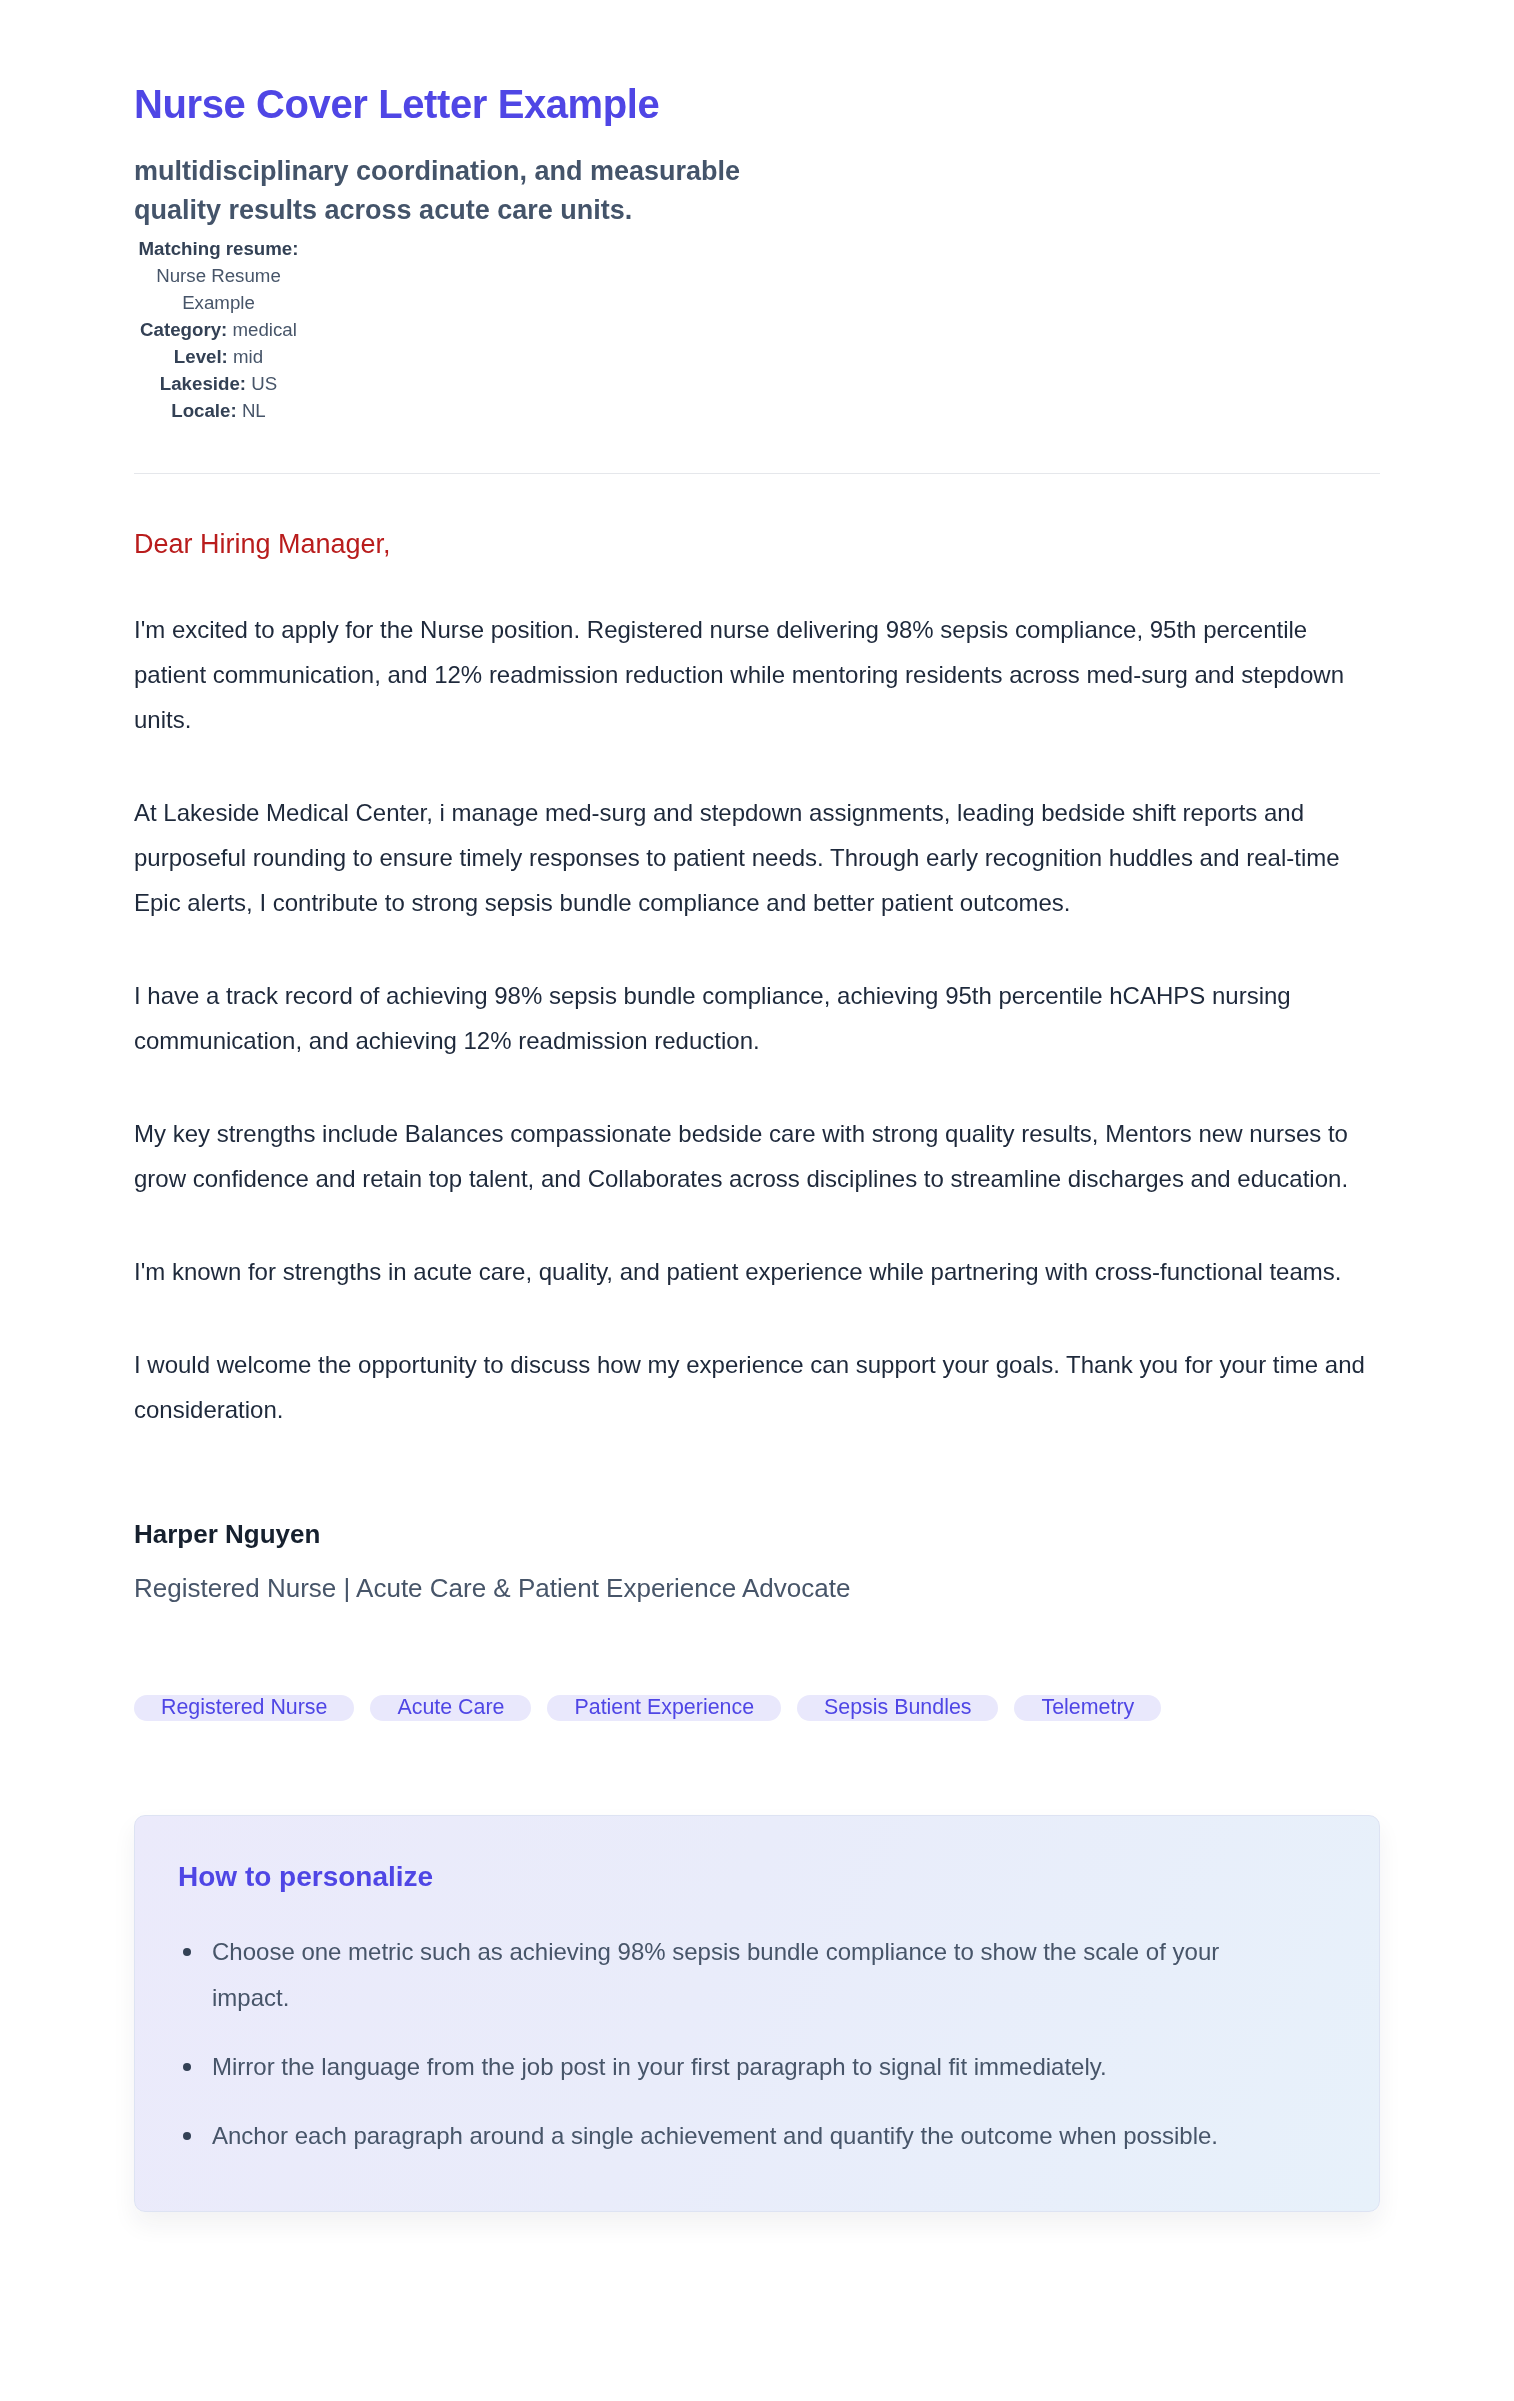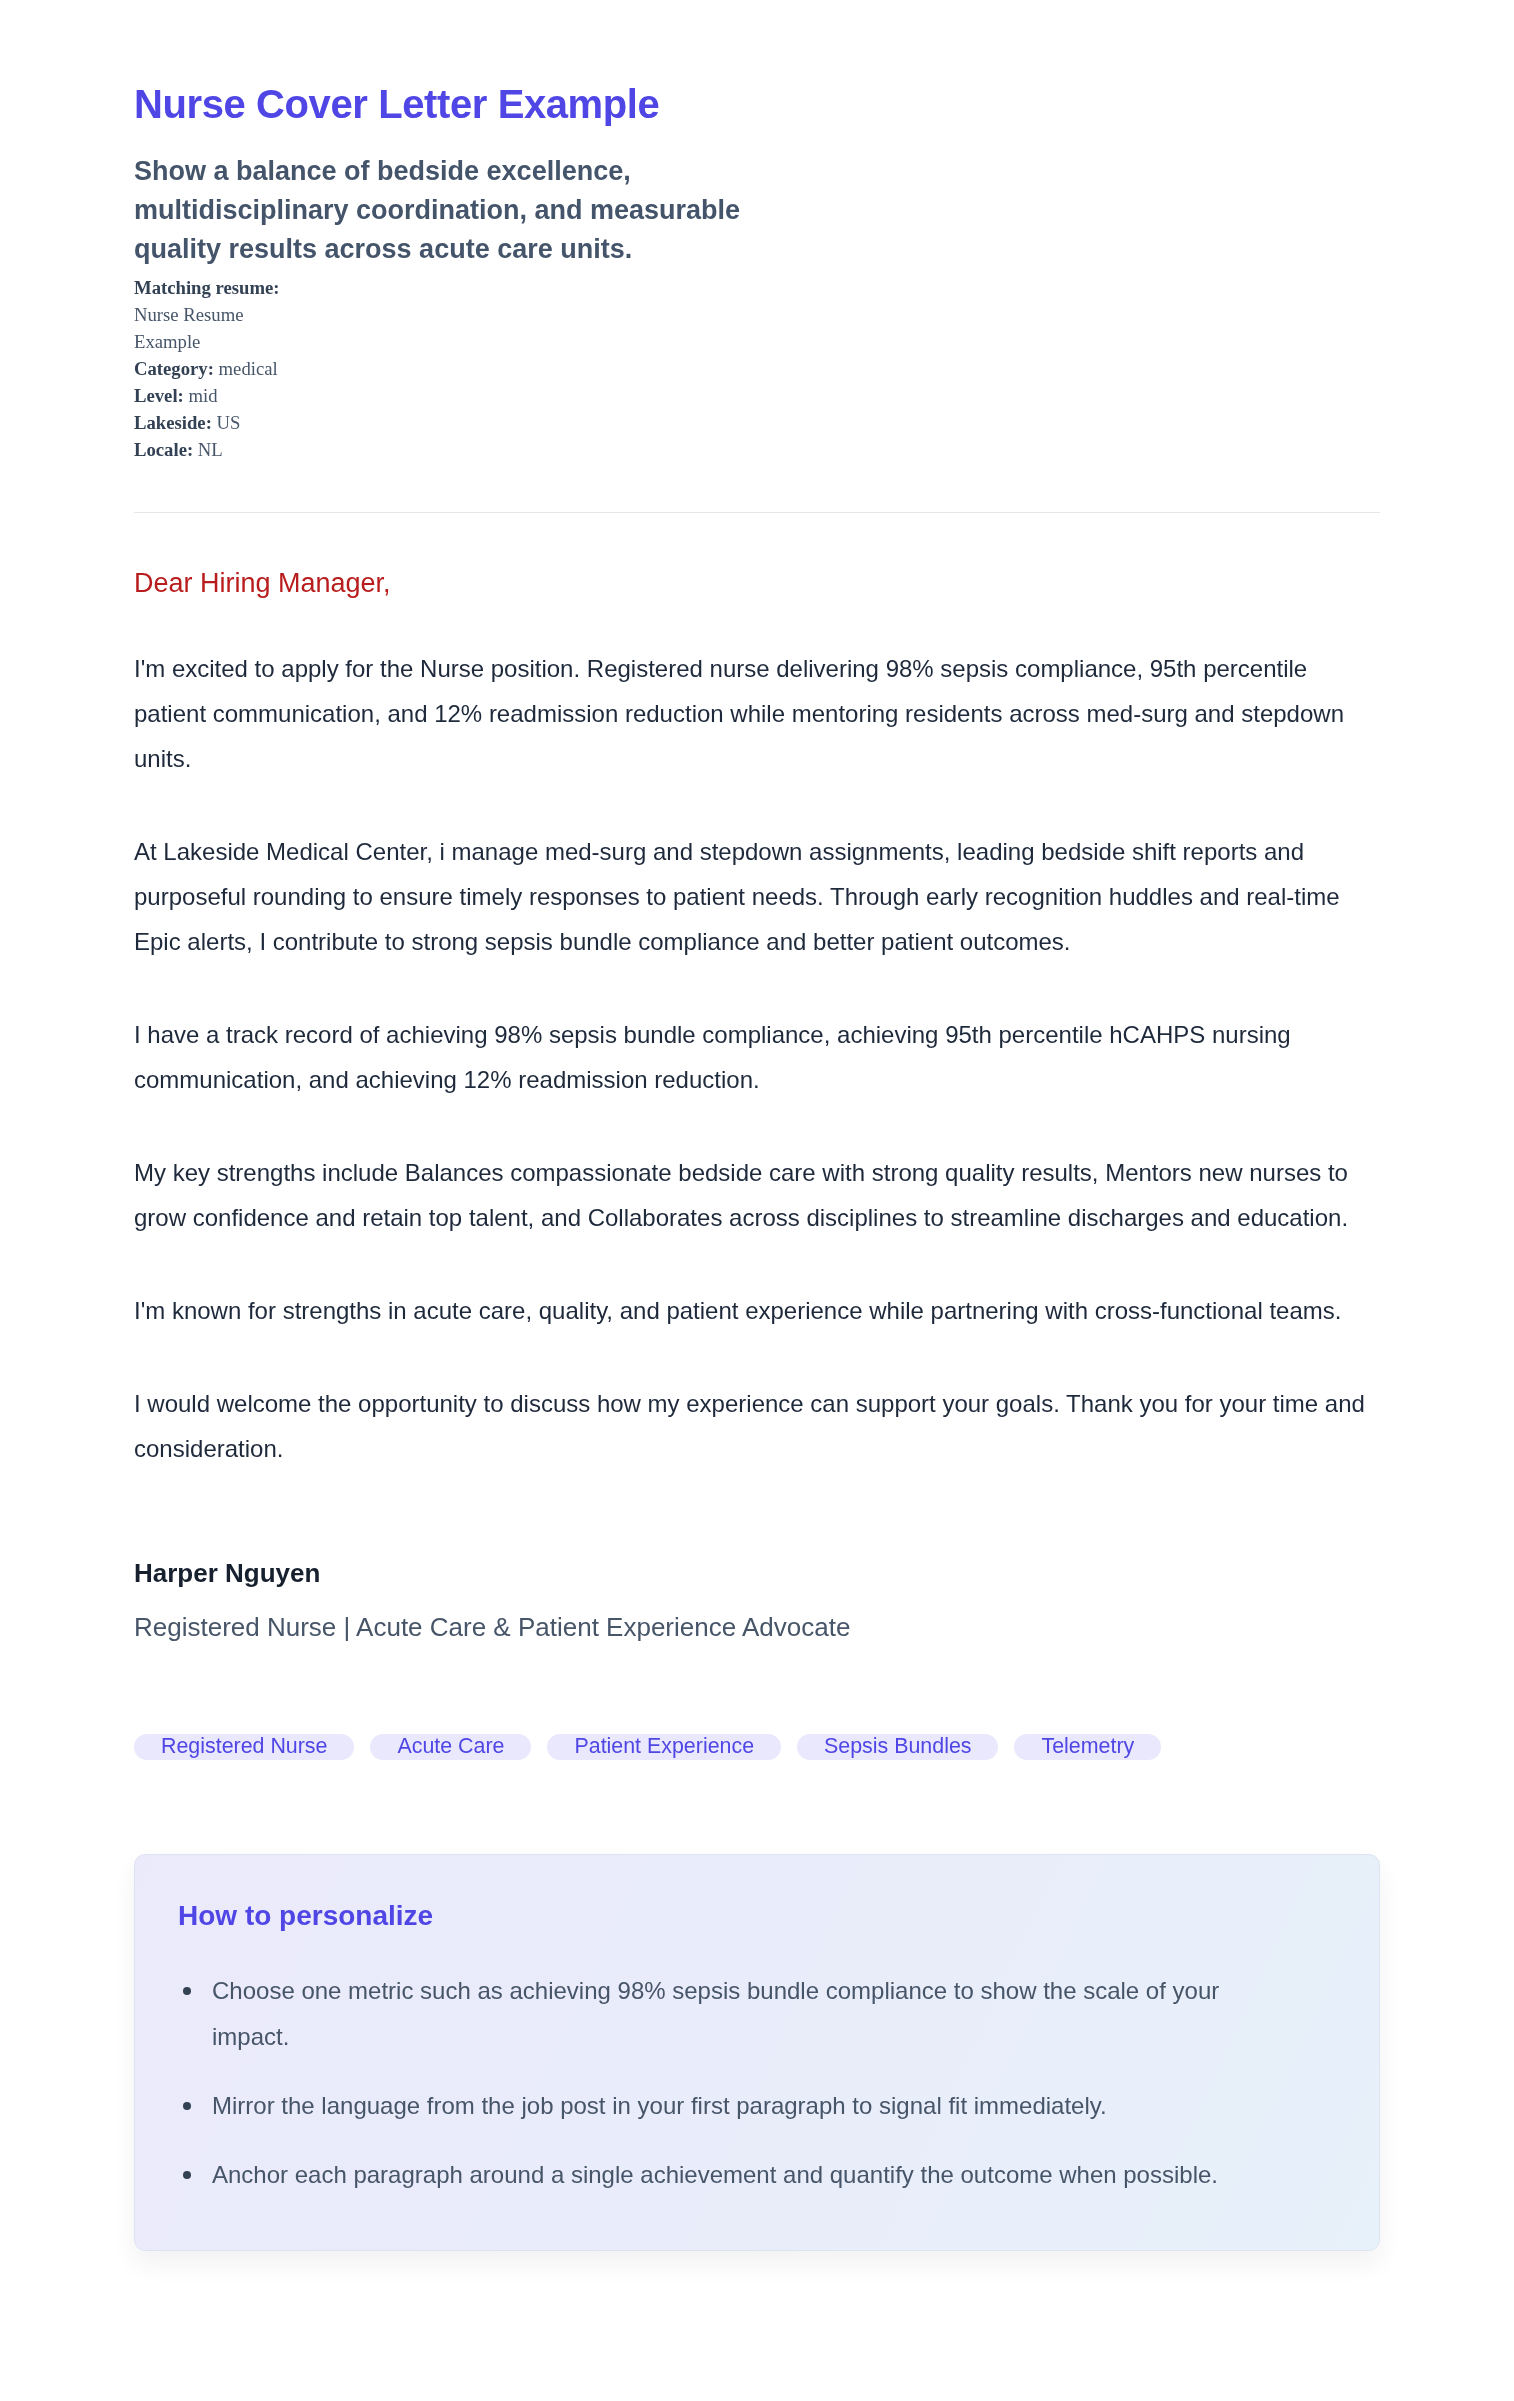--- a/index.html
+++ b/index.html
@@ -35,26 +35,25 @@
   }
   .page-subtitle {
     font-size: 27px;
     font-weight: 700;
     color: #44546a;
     line-height: 39px;
   }
   .meta-block {
     width: 169px;
     flex: 0 0 auto;
-    text-align: left;
+    text-align: center;
     font-size: 18.7px;
     line-height: 27px;
     color: #475569;
     padding-top: 5.3px;
-    font-family: Liberation Serif, serif;
   }
   .meta-label { font-weight: 700; color: #334155; }
 
   
   .greeting {
     font-size: 27px;
     font-weight: 400;
     color: #b91c1c;
     margin-bottom: 47px;
   }
@@ -137,21 +136,20 @@
 </head>
 <body>
 
 <div class="page">
 
   <div class="header">
     <div class="header-left">
       <h1 class="page-title">Nurse Cover Letter Example</h1>
       <div class="page-subtitle">
 
-          <div>Show a balance of bedside excellence,</div>
 
           <div>multidisciplinary coordination, and measurable</div>
 
           <div>quality results across acute care units.</div>
         </div>
     </div>
 
     <div class="meta-block">
 
         <div><span class="meta-label">Matching resume:</span> <span class="meta-value">Nurse Resume Example</span></div>

